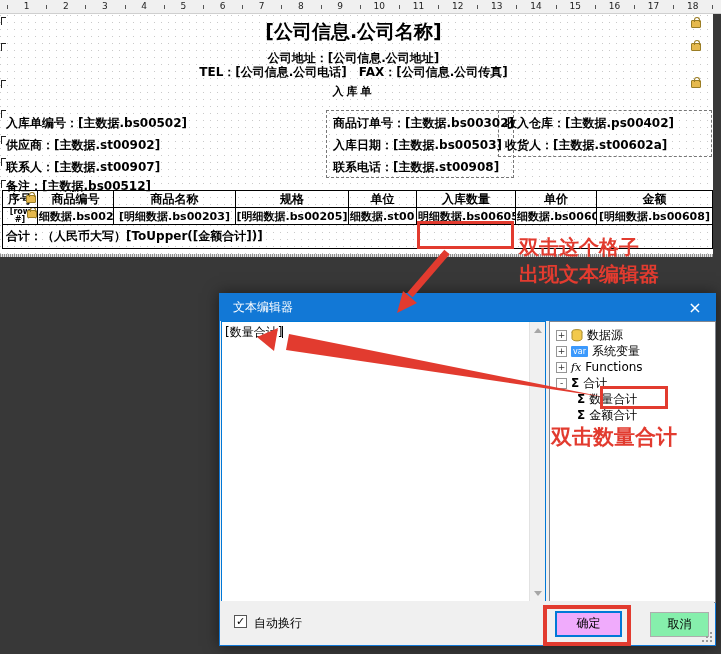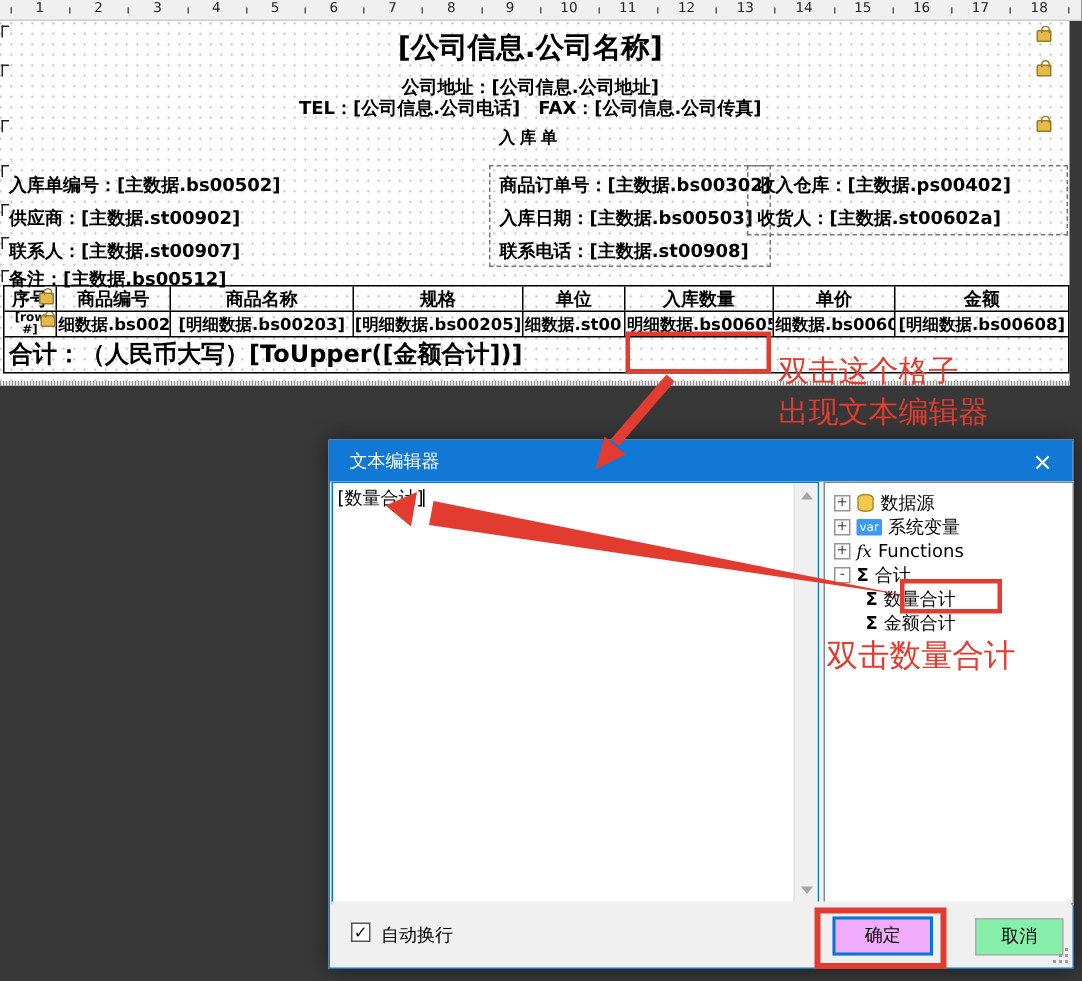--- a/index.html
+++ b/index.html
@@ -58,21 +58,21 @@
   .tcell { position:relative; border-right:1px solid #000; height:100%;
            display:flex; align-items:center; justify-content:center;
            font-size:12px; font-weight:bold; overflow:hidden; white-space:nowrap; }
   .tcell:last-child { border-right:none; }
   .c1{width:35px;} .c2{width:76px;} .c3{width:122px;} .c4{width:113px;}
   .c5{width:68px;} .c6{width:99px;} .c7{width:81px;} .c8{flex:1;}
   .trow-data .tcell { font-size:11px; }
   .cell-clip { justify-content:flex-start; padding-left:1px; }
   .rowno { font-size:8px; line-height:8px; white-space:normal; text-align:center; width:24px; }
   .trow-total { height:23px; display:flex; align-items:center; padding-left:3px;
-                font-size:16px; font-weight:bold;text-align:center; }
+                font-size:12px; font-weight:bold;text-align:center; }
   
   .dialog { position:absolute; left:219px; top:293px; width:497px; height:353px;
             background:#f0f0f0; border:1px solid #1278d6;
             box-shadow:0 0 14px rgba(0,0,0,.5); z-index:10; }
   .titlebar { position:absolute; left:0; top:0; right:0; height:27px; background:#1278d6;
               color:#fff; display:flex; align-items:center; padding-left:13px; font-size:12px; }
   .close-btn { position:absolute; right:0; top:0; width:40px; height:27px; color:#fff;
                display:flex; align-items:center; justify-content:center; font-size:16px; cursor:pointer; }
   .editor { position:absolute; left:1px; top:27px; width:325px; height:282px;
             background:#fff; border:1px solid #0078d7; font-size:12px; padding:2px 3px; }
@@ -101,21 +101,21 @@
   .cb-label { position:absolute; left:33px; top:14px; font-size:12px; }
   .btn { position:absolute; font-size:12px; text-align:center; cursor:pointer; }
   .btn-ok { left:334px; top:10px; width:67px; height:26px; background:#f0abfc;
             border:2px solid #0078d7; line-height:21px; }
   .btn-cancel { left:429px; top:11px; width:59px; height:25px; background:#86efac;
             border:1px solid #adadad; line-height:22px; }
   .grip { position:absolute; right:2px; bottom:2px; width:12px; height:12px; }
   .grip i { position:absolute; width:2px; height:2px; background:#9b9b9b; }
   
   .anno { position:absolute; z-index:50; }
-  .red-text { color:#e23b2f; font-size:20px; white-space:nowrap; font-weight:normal; }
+  .red-text { color:#e23b2f; font-size:20px; white-space:nowrap; font-weight:bold; }
   .red-box { border:3px solid #e23b2f; background:transparent; }
   #arrows { position:absolute; left:0; top:0; z-index:49; pointer-events:none; }
 </style>
 </head>
 <body>
 
 <div class="ruler">
     <span class="ruler-num">1</span>
     <span class="ruler-num">2</span>
     <span class="ruler-num">3</span>

